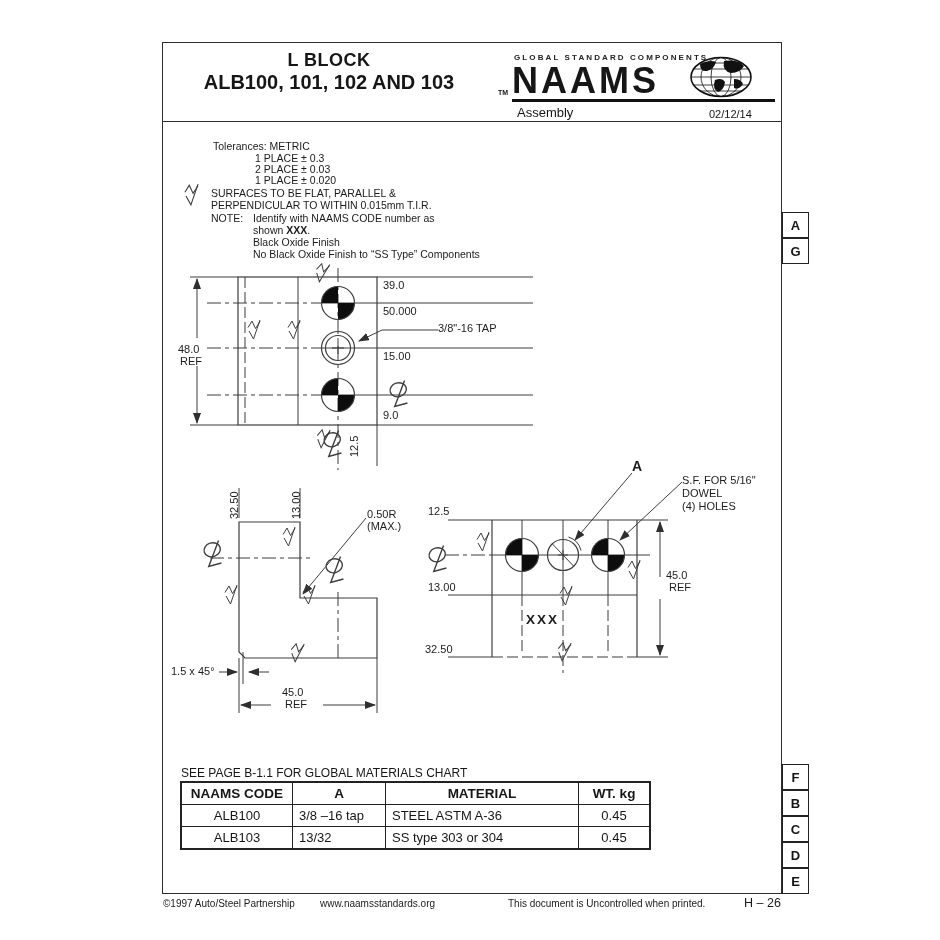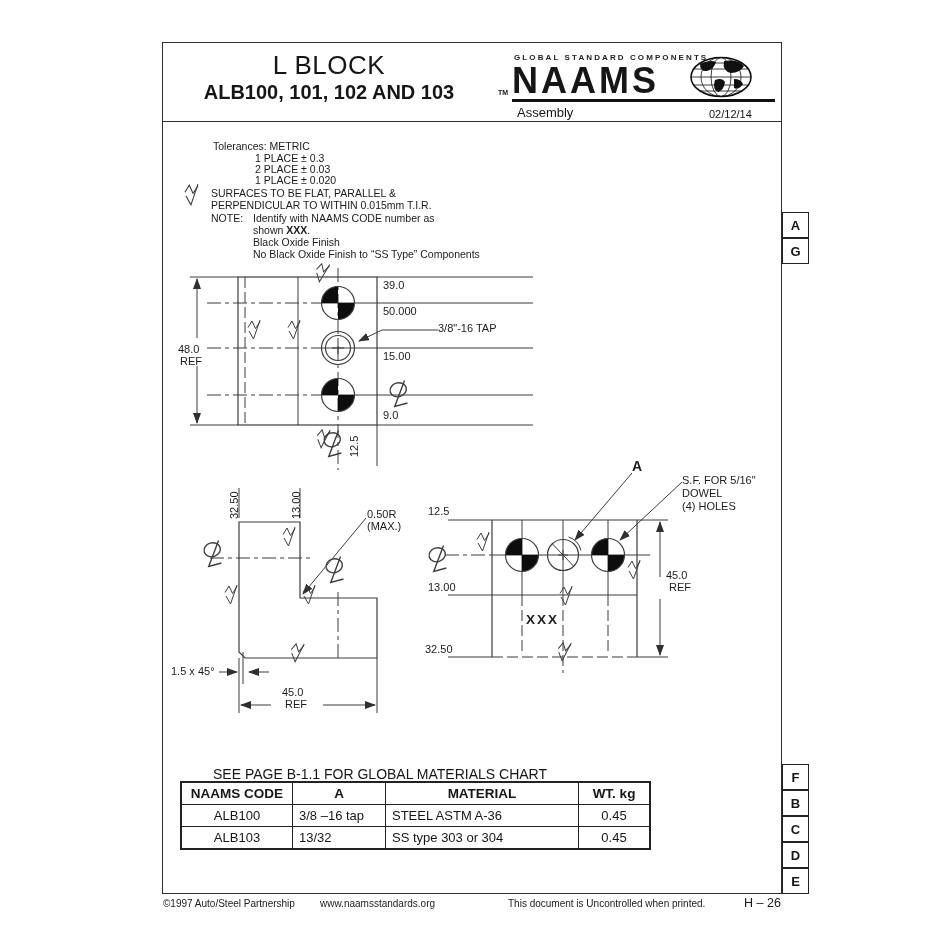--- a/index.html
+++ b/index.html
@@ -1,21 +1,21 @@
 <!DOCTYPE html>
 <html><head>
 <meta charset="utf-8">
 <style>
   html,body{margin:0;padding:0;background:#ffffff;}
   body{width:940px;height:940px;position:relative;font-family:"Liberation Sans",sans-serif;color:#161616;overflow:hidden;}
   .frame{position:absolute;left:162px;top:42px;width:618px;height:850px;border:1.6px solid #2e2e2e;background:#fff;}
   .header-rule{position:absolute;left:162px;top:121px;width:619px;border-top:1.5px solid #2e2e2e;}
   
   .title{position:absolute;left:168px;top:50px;width:322px;text-align:center;}
-  .t1{font-size:26px;font-weight:normal;letter-spacing:.5px;}
+  .t1{font-size:18px;font-weight:bold;letter-spacing:.5px;}
   .t2{font-size:20px;font-weight:bold;}
   .tagline{position:absolute;left:514px;top:53px;font-size:8px;font-weight:bold;letter-spacing:2.1px;color:#222;}
   .naams{position:absolute;left:512px;top:60px;font-size:36px;font-weight:700;letter-spacing:3px;}
   .tm{position:absolute;left:498px;top:89px;font-size:7px;font-weight:bold;}
   .logo-rule{position:absolute;left:512px;top:99px;width:263px;height:3px;background:#111;}
   .assembly{position:absolute;left:517px;top:105px;font-size:13px;}
   .date{position:absolute;left:709px;top:108px;font-size:11px;}
   .globe{position:absolute;left:688px;top:55px;}
   
   .note{position:absolute;font-size:10.5px;white-space:nowrap;color:#1a1a1a;}
@@ -24,21 +24,21 @@
   .lbl{position:absolute;font-size:11px;white-space:nowrap;color:#1c1c1c;}
   .rot{transform:rotate(-90deg);transform-origin:left bottom;}
   .big{font-size:14px;font-weight:bold;}
   .mark{font-size:13.5px;font-weight:bold;letter-spacing:2px;}
   .ln{stroke:#3d3d3d;stroke-width:1.2;fill:none;}
   .thin{stroke-width:1;}
   .dash{stroke-dasharray:11 4;}
   .cdash{stroke-dasharray:14 4 4 4;}
   .blk{fill:#0d0d0d;stroke:none;}
   
-  .tbl-caption{position:absolute;left:181px;top:766px;font-size:14px;margin-left:32px;}
+  .tbl-caption{position:absolute;left:181px;top:766px;font-size:12px;}
   .mat-table{position:absolute;left:180px;top:781px;border-collapse:collapse;border:2.2px solid #222;table-layout:fixed;}
   .mat-table th,.mat-table td{border:1.8px solid #222;font-size:13px;height:19px;padding:1px 6px;white-space:nowrap;overflow:hidden;}
   .mat-table th{font-size:13.5px;font-weight:bold;text-align:center;}
   .c{text-align:center;}
   .l{text-align:left;}
   
   .tab{position:absolute;left:782px;width:25px;height:24px;border:1.8px solid #222;background:#fff;display:flex;align-items:center;justify-content:center;font-size:13px;font-weight:bold;}
   
   .ft{position:absolute;font-size:10px;color:#1a1a1a;}
 </style>

